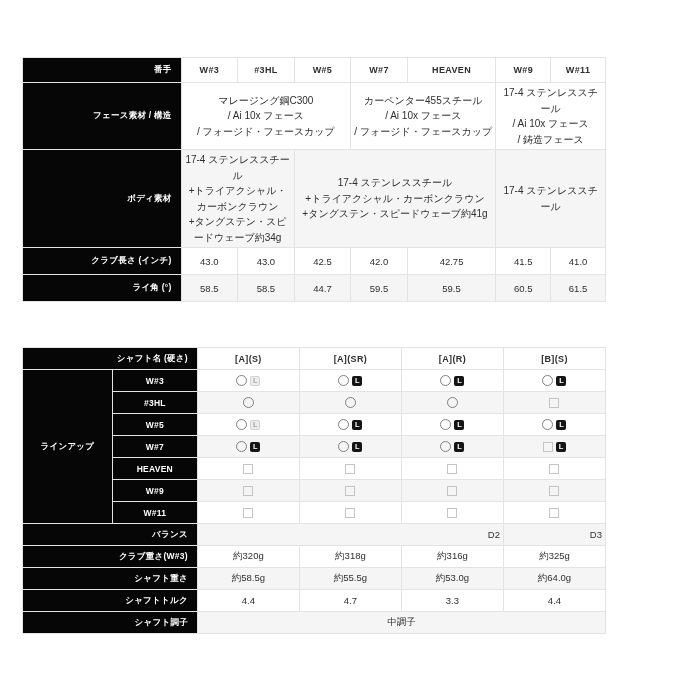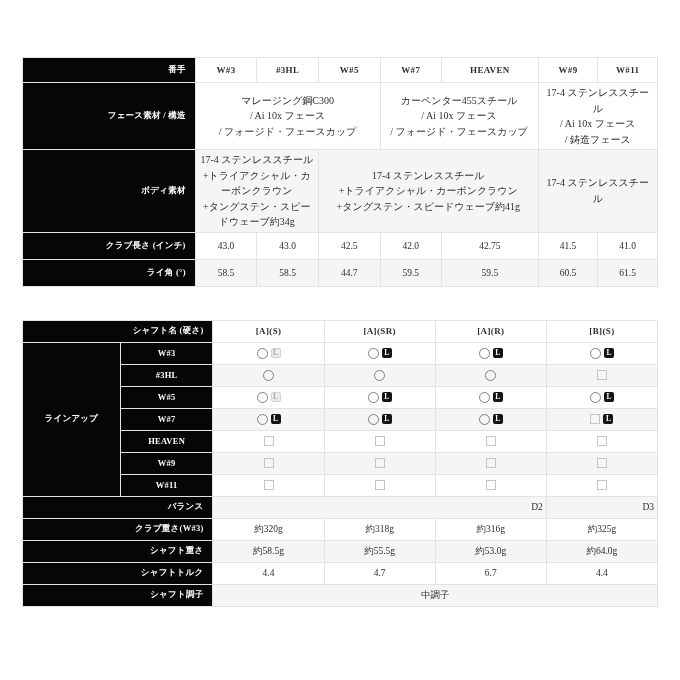--- a/index.html
+++ b/index.html
@@ -1,39 +1,39 @@
 <!DOCTYPE html>
 <html><head>
 <meta charset="utf-8">
 <style>
   html,body{margin:0;padding:0;background:#ffffff;}
   body{width:680px;height:680px;font-family:"Liberation Sans",sans-serif;-webkit-font-smoothing:antialiased;}
   .wrap{padding:57px 22px 0 22px;}
-  table{border-collapse:collapse;width:636px;table-layout:fixed;font-family:Liberation Serif, serif;}
+  table{border-collapse:collapse;width:584px;table-layout:fixed;}
   td{border:1px solid #e3e3e4;font-size:9px;color:#2e2e30;text-align:center;vertical-align:middle;padding:2px 3px;overflow:hidden;}
   .lbl{background:#060607;color:#ffffff;text-align:right;padding-right:9px;font-weight:700;font-size:8.5px;letter-spacing:.03em;}
   .club{background:#060607;color:#ffffff;text-align:center;font-weight:700;font-size:8.5px;letter-spacing:.03em;}
   .hd{font-weight:700;font-size:9px;letter-spacing:.04em;}
   .t1 tr{height:27px;}
   .t1 .r-head{height:25px;}
   .t1 .r-face{height:40px;}
   .t1 .r-body{height:70px;}
   .t2 tr{height:22px;}
   .stripe td:not(.lbl):not(.club){background:#f5f5f6;}
   .multi div{line-height:1.55;font-size:10px;color:#2e2e30;}
   .val{font-size:9.5px;}
   .sym-o{font-size:12px;color:#4a4a4c;line-height:1;}
   .sym-x{font-size:11px;color:#9b9b9e;line-height:1;}
   .sym{display:inline-block;vertical-align:middle;box-sizing:border-box;}
   .circ{width:11px;height:11px;border:1.2px solid #7f7f82;border-radius:50%;background:transparent;}
   .sq{width:10px;height:10px;border:1px solid #c4c4c6;background:transparent;}
   .badge{display:inline-block;vertical-align:middle;box-sizing:border-box;width:10px;height:10px;border-radius:2px;margin-left:3px;font-size:7.5px;font-weight:700;line-height:10px;text-align:center;}
   .bk{background:#141414;color:#ffffff;}
   .gy{background:#ededee;color:#a8a8aa;border:1px solid #d2d2d4;line-height:8px;}
-  .t2{margin-top:33px;}
+  .t2{margin-top:45px;}
   .balance{font-weight:400;text-align:right;}
 </style>
 </head>
 <body>
 
 <div class="wrap">
 
   <table class="t1">
     <colgroup>
       <col style="width:27.2%">
@@ -196,21 +196,21 @@
       <td colspan="2" class="lbl">シャフト重さ</td>
       <td class="val">約58.5g</td>
       <td class="val">約55.5g</td>
       <td class="val">約53.0g</td>
       <td class="val">約64.0g</td>
     </tr>
     <tr>
       <td colspan="2" class="lbl">シャフトトルク</td>
       <td class="val">4.4</td>
       <td class="val">4.7</td>
-      <td class="val">6.7</td>
+      <td class="val">3.3</td>
       <td class="val">4.4</td>
     </tr>
     <tr class="stripe">
       <td colspan="2" class="lbl">シャフト調子</td>
       <td colspan="4" class="val">中調子</td>
     </tr>
   </tbody>
     </table>
 
 </div>

